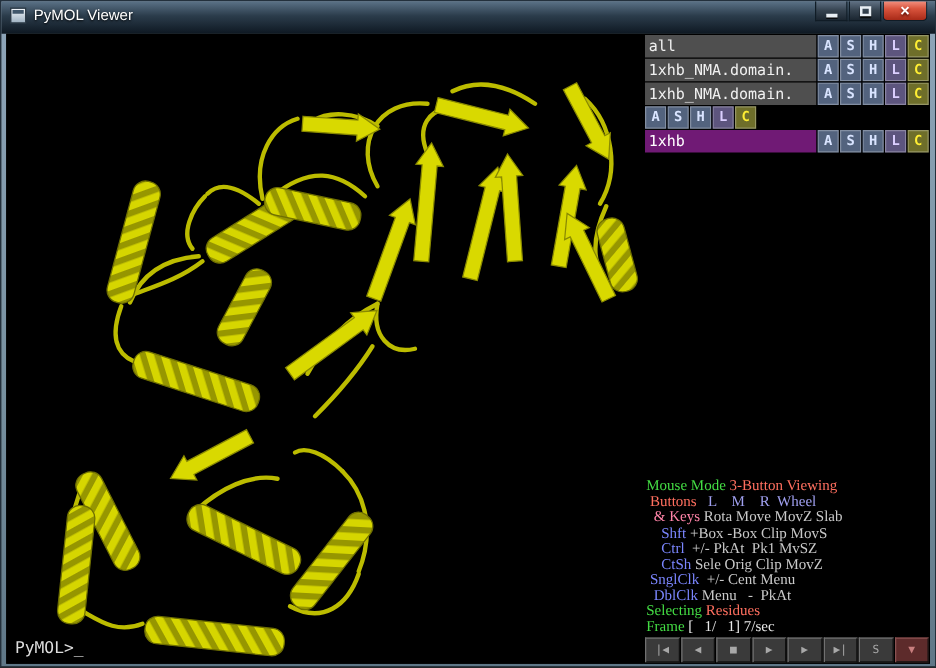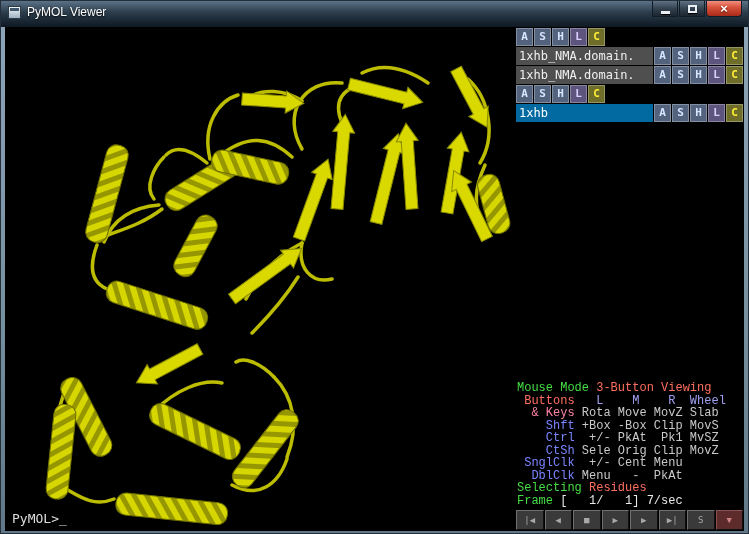--- a/index.html
+++ b/index.html
@@ -76,35 +76,35 @@
     width: 229px; background:#000;
     display:flex; flex-direction:column;
     padding: 1px 1px 1px 1px;
   }
   .obj-row { display:flex; gap:1px; height:18px; margin-bottom:1px; }
   .obj-name {
     flex:1; background:#4f4f4f; color:#f0f0f0;
     font-family:"DejaVu Sans Mono", monospace; font-size:12px; line-height:18px;
     padding:0 3px; white-space:nowrap; overflow:hidden; cursor:default;
   }
-  .obj-name.selected { background:#0369a1; color:#ffffff; }
+  .obj-name.selected { background:#701a75; color:#ffffff; }
   .ash-btn {
     width:17px; height:18px; text-align:center; line-height:18px;
     font-family:"DejaVu Sans Mono", monospace; font-size:11px; font-weight:bold;
     cursor:default;
     box-shadow: inset 0 0 0 1px rgba(255,255,255,0.28);
   }
   .ash-btn.b0, .ash-btn.b1, .ash-btn.b2 { background:#53637e; color:#d9e4ff; }
   .ash-btn.b3 { background:#5d557e; color:#dccfff; }
   .ash-btn.b4 { background:#6e6e2a; color:#ffee33; }
 
   .panel-spacer { flex:1; }
 
   .mouse-panel {
-    font-family:Liberation Mono, monospace;
+    font-family:Liberation Serif, serif;
     font-size:12px; line-height:12.5px;
     white-space:pre; margin: 0 0 3px 1px;
   }
 
   .vcr { display:flex; height:20px; gap:1px; }
   .vcr-btn {
     flex:1; display:flex; align-items:center; justify-content:center;
     background:#3a3a3a; color:#a8a8a8;
     border-top:1px solid #707070; border-left:1px solid #707070;
     border-right:1px solid #101010; border-bottom:1px solid #101010;
@@ -198,20 +198,21 @@
           <rect transform="translate(176,248) rotate(-62)" x="0" y="-11" width="66" height="22" rx="10" fill="url(#hs)"></rect>
           <rect transform="translate(482,148) rotate(75)" x="0" y="-11" width="60" height="22" rx="10" fill="url(#hs)"></rect>
         </g>
       </svg>
       <div class="prompt">PyMOL&gt;_</div>
     </div>
 
     <div class="side-panel">
       <div>
           <div class="obj-row">
+    <div class="obj-name">all</div>
     <div class="obj-buttons" style="display:flex;gap:1px;">
               <div class="ash-btn b0">A</div>
               <div class="ash-btn b1">S</div>
               <div class="ash-btn b2">H</div>
               <div class="ash-btn b3">L</div>
               <div class="ash-btn b4">C</div>
             </div>
   </div>
           <div class="obj-row">
     <div class="obj-name">1xhb_NMA.domain.</div>

